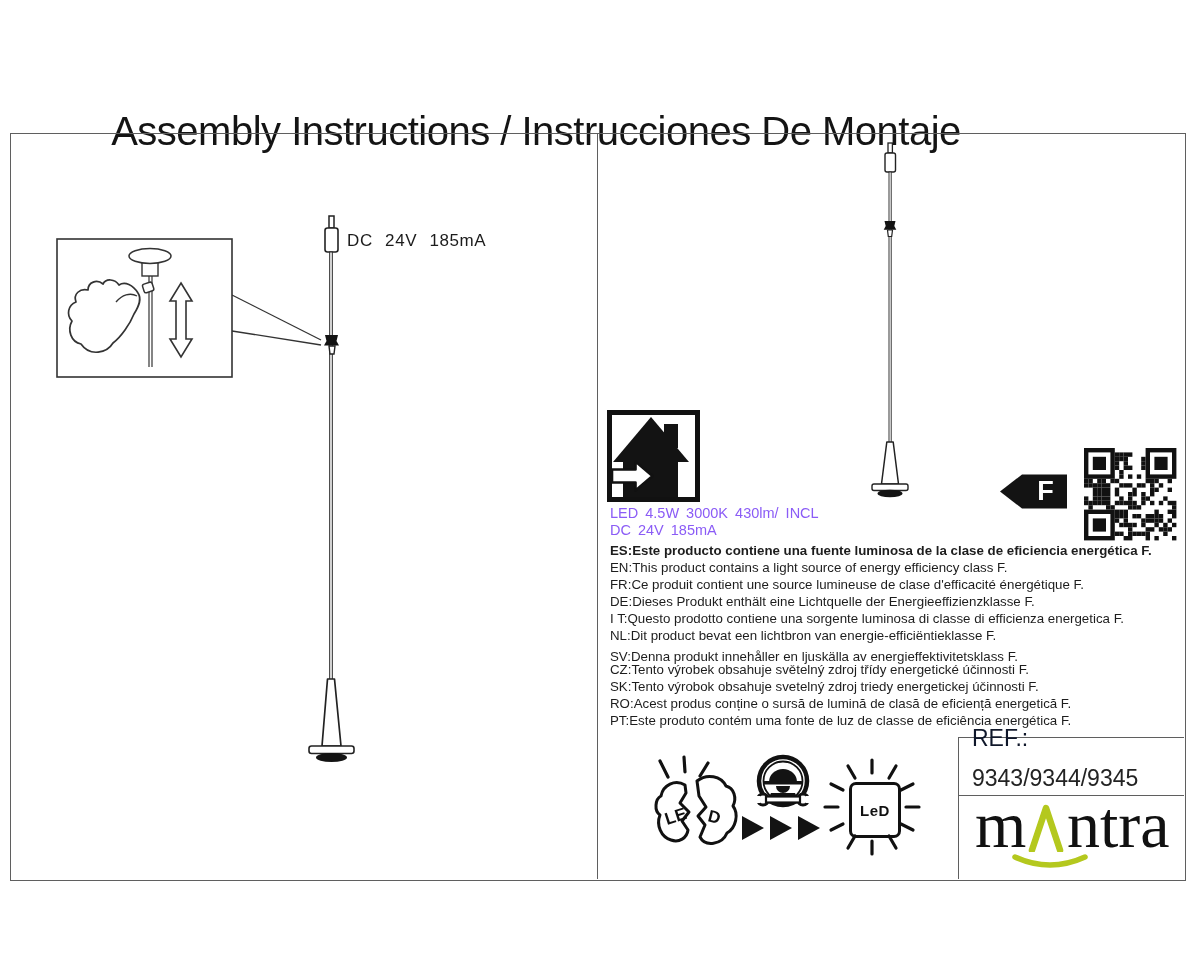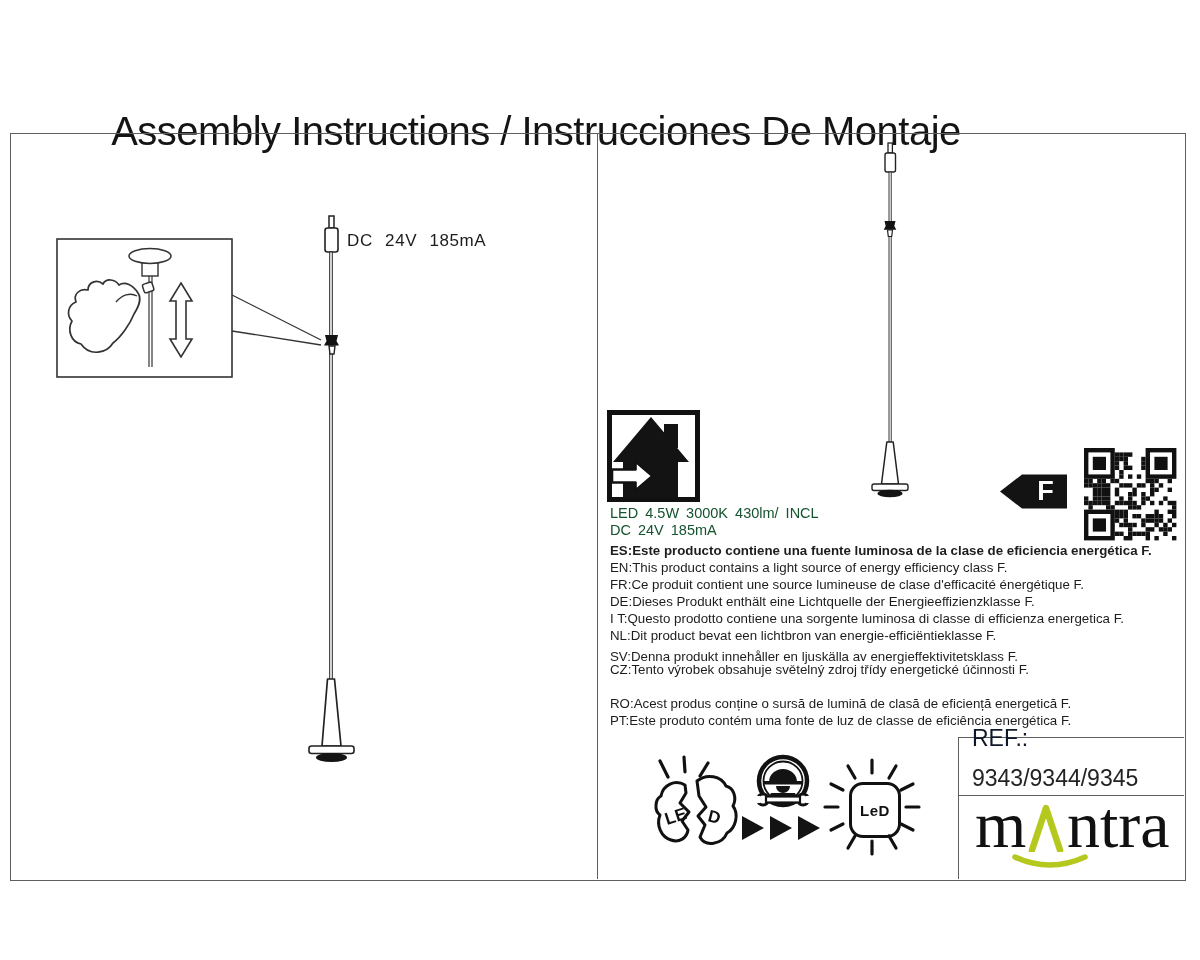--- a/index.html
+++ b/index.html
@@ -6,33 +6,33 @@
   body{width:1200px;height:960px;position:relative;overflow:hidden;
        font-family:"Liberation Sans",sans-serif;color:#1c1c1c;}
   .abs{position:absolute;}
   .title{left:0;top:82px;width:1072px;text-align:center;font-size:40px;
          font-weight:400;letter-spacing:-.5px;color:#141414;white-space:nowrap;}
   .frame{left:10px;top:133px;width:1174px;height:746px;border:1px solid var(--border,#5f5f5f);}
   .vline{width:1px;background:var(--border,#5f5f5f);}
   .hline{height:1px;background:var(--border,#5f5f5f);}
   svg.art{left:0;top:0;width:1200px;height:960px;pointer-events:none;}
   .dc-left{left:347px;top:231px;font-size:17px;letter-spacing:.6px;word-spacing:7px;white-space:nowrap;}
-  .spec{left:610px;font-size:14.5px;word-spacing:3px;white-space:nowrap;color:#14532d;text-align:right;}
+  .spec{left:610px;font-size:14.5px;word-spacing:3px;white-space:nowrap;color:#8b5cf6;text-align:right;}
   .notice{left:610px;font-size:13.3px;white-space:nowrap;color:#1d1d1d;}
   .fletter{left:1024px;top:474px;width:43px;height:34px;line-height:34px;text-align:center;
            color:#fff;font-size:27px;font-weight:bold;}
   .refl{left:972px;top:725px;font-size:23px;color:#0f172a;}
   .refv{left:972px;top:765px;font-size:23px;color:#232323;white-space:nowrap;}
   .logo{left:975px;top:792px;width:212px;height:82px;font-family:"Liberation Serif",serif;
         font-size:66px;line-height:1;color:#111;}
   .logo span{position:absolute;top:0;}
   .logo .p1{left:0;}
   .logo .p2{left:92px;}
   .logo svg{position:absolute;}
-  .ledbadge{left:849px;top:782px;width:46px;height:50px;border:3.5px solid #111;border-radius:14px;
+  .ledbadge{left:849px;top:782px;width:46px;height:50px;border:3.5px solid #111;border-radius:7px;
             display:flex;align-items:center;justify-content:center;font-size:15px;font-weight:bold;
             letter-spacing:.5px;color:#111;}
 </style>
 </head>
 <body>
 
 <div style="position:absolute;inset:0;">
 
   <h1 class="abs title">Assembly Instructions / Instrucciones De Montaje</h1>
 
@@ -309,20 +309,21 @@
   <div class="abs spec" style="top:522px;">DC  24V  185mA</div>
 
   <div class="abs notice" style="top:543px;font-weight:bold;">ES:Este producto contiene una fuente luminosa de la clase de eficiencia energética F.</div>
   <div class="abs notice" style="top:560px;">EN:This product contains a light source of energy efficiency class F.</div>
   <div class="abs notice" style="top:577px;">FR:Ce produit contient une source lumineuse de clase d'efficacité énergétique F.</div>
   <div class="abs notice" style="top:594px;">DE:Dieses Produkt enthält eine Lichtquelle der Energieeffizienzklasse F.</div>
   <div class="abs notice" style="top:611px;">I T:Questo prodotto contiene una sorgente luminosa di classe di efficienza energetica F.</div>
   <div class="abs notice" style="top:628px;">NL:Dit product bevat een lichtbron van energie-efficiëntieklasse F.</div>
   <div class="abs notice" style="top:649px;">SV:Denna produkt innehåller en ljuskälla av energieffektivitetsklass F.</div>
   <div class="abs notice" style="top:662px;">CZ:Tento výrobek obsahuje světelný zdroj třídy energetické účinnosti F.</div>
+  <div class="abs notice" style="top:679px;">SK:Tento výrobok obsahuje svetelný zdroj triedy energetickej účinnosti F.</div>
   <div class="abs notice" style="top:696px;">RO:Acest produs conține o sursă de lumină de clasă de eficiență energetică F.</div>
   <div class="abs notice" style="top:713px;">PT:Este produto contém uma fonte de luz de classe de eficiência energética F.</div>
 
   <div class="abs fletter">F</div>
 
   <div class="abs refl">REF.:</div>
   <div class="abs refv">9343/9344/9345</div>
 
   <div class="abs ledbadge">LeD</div>
 

